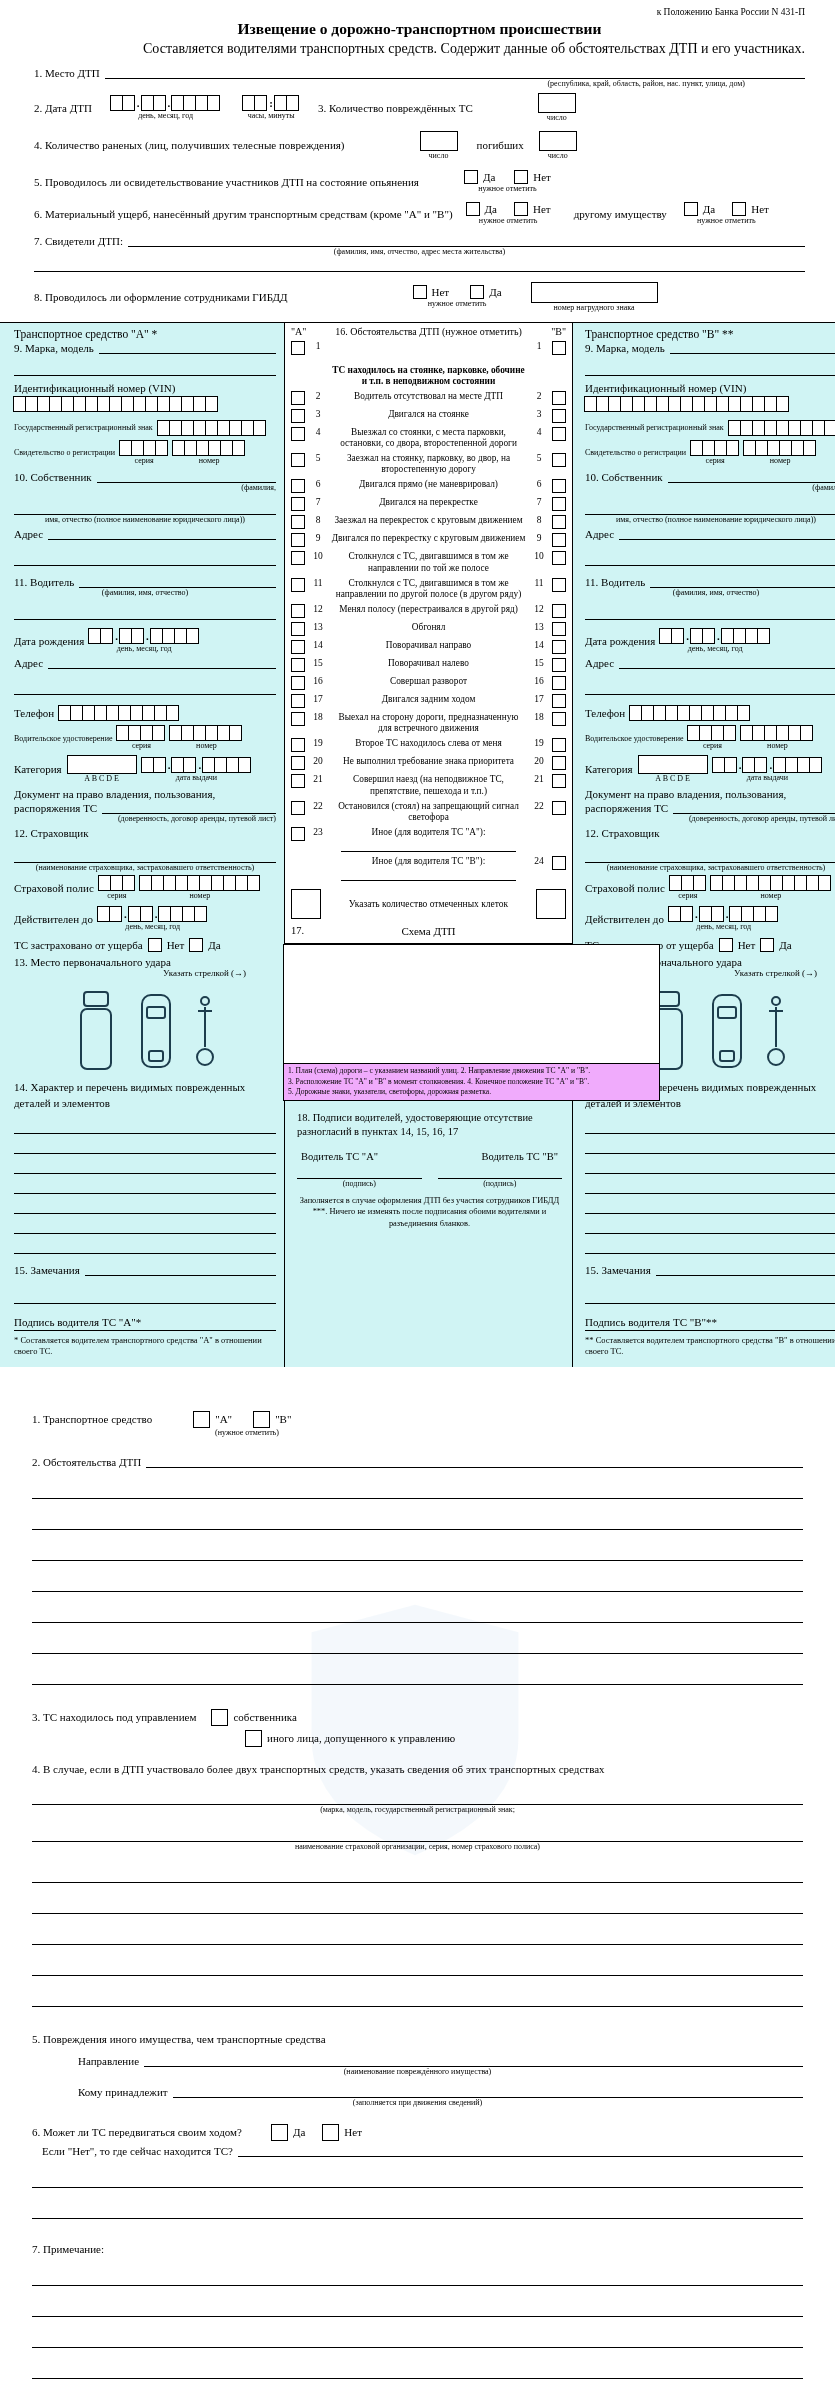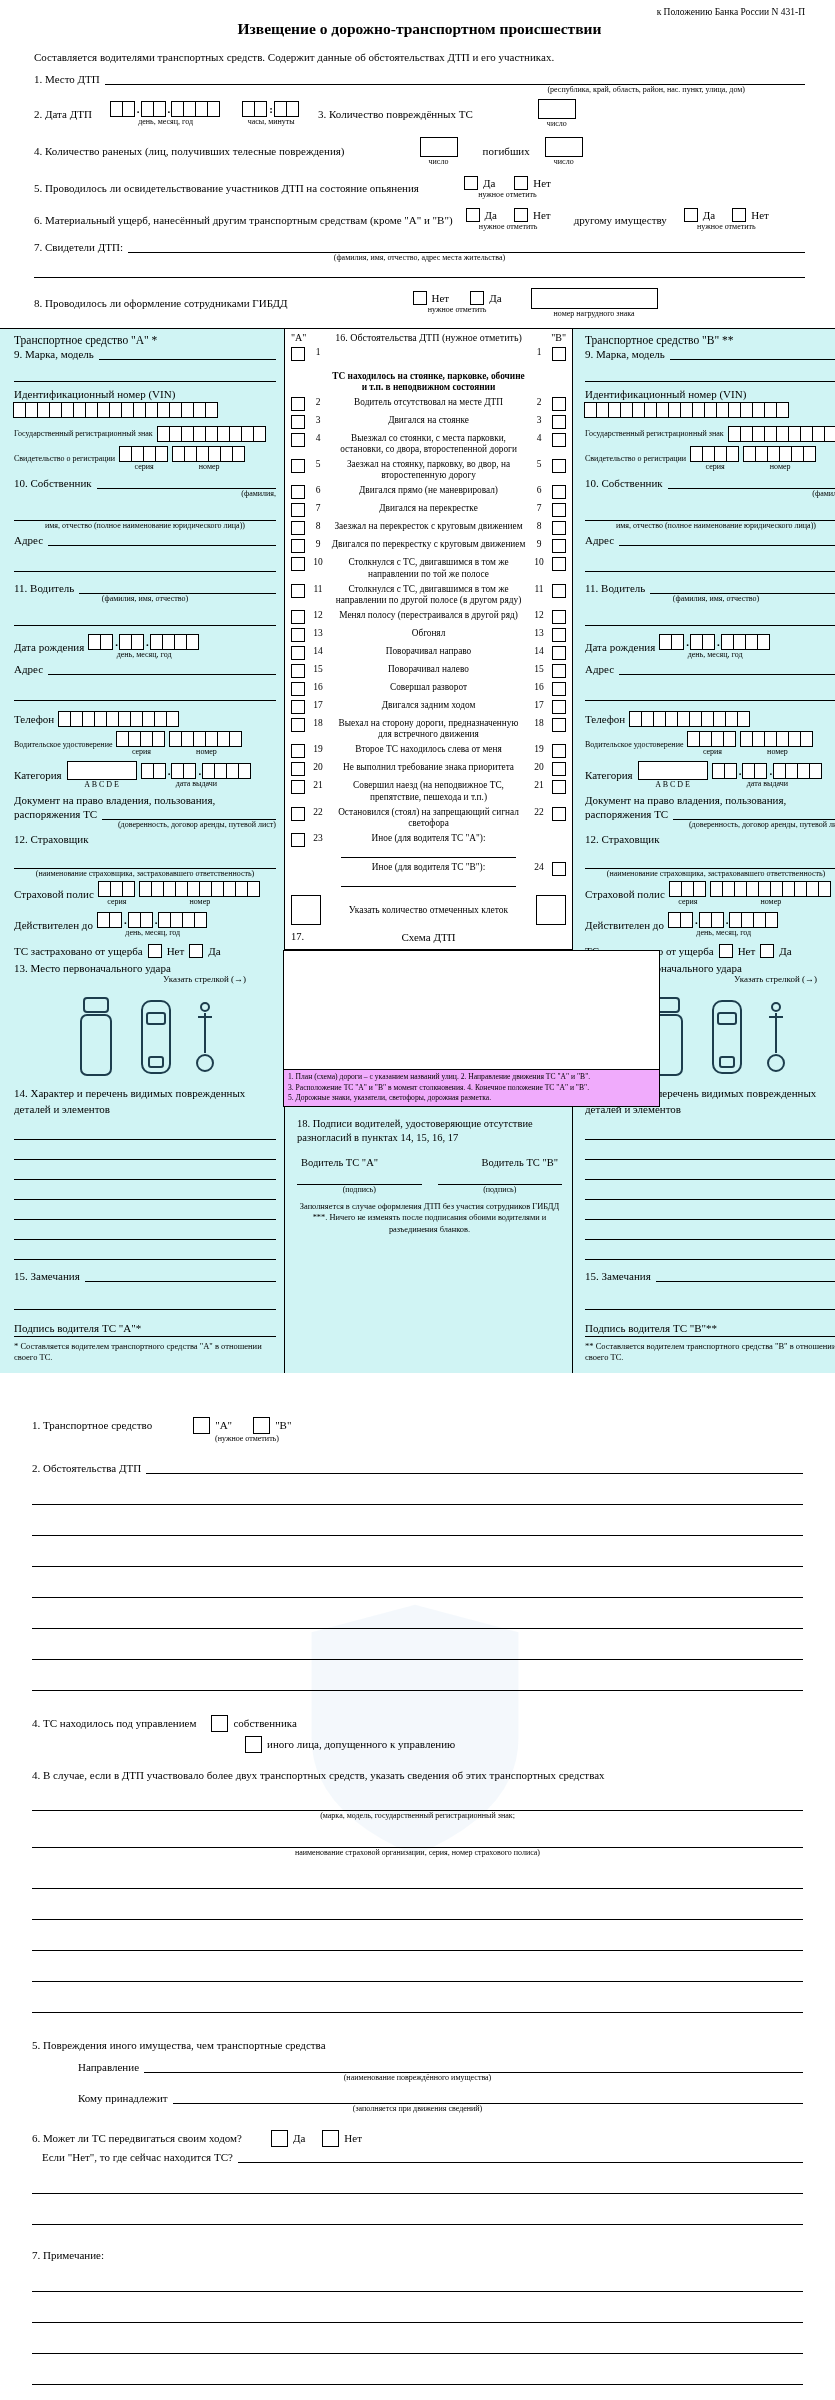--- a/index.html
+++ b/index.html
@@ -1,21 +1,21 @@
 <!DOCTYPE html>
 <html><head>
 <meta charset="utf-8">
 <style>
   html,body{margin:0;padding:0;background:#fff;}
   body{width:835px;font-family:"Liberation Serif","DejaVu Serif",serif;font-size:11px;color:#000;}
   .page{position:relative;width:835px;min-height:2400px;background:#fff;overflow:hidden;}
   .head{padding:6px 30px 0 34px;}
   .annex{text-align:right;font-size:9.5px;line-height:1.3;}
   .title{text-align:center;font-weight:bold;font-size:15.5px;margin-top:2px;}
-  .subtitle{font-size:11px;margin-top:13px;}
+  .subtitle{font-size:14px;margin-top:3px;text-align:right;}
   .row{display:flex;align-items:flex-end;gap:5px;}
   .rowm{display:flex;align-items:center;gap:5px;}
   .line{display:inline-block;border-bottom:1px solid #000;flex:1;height:13px;}
   .line.full{display:block;width:100%;}
   .hint{font-size:8px;color:#000;text-align:center;line-height:1.2;}
   .hint.r{text-align:right;}
   .hint.c{text-align:center;}
   .cb{display:inline-block;width:12px;height:12px;border:1px solid #000;background:#fff;flex:0 0 auto;}
   .cb.big{width:15px;height:15px;}
   .cells{display:inline-flex;align-items:center;}
@@ -128,21 +128,21 @@
           <span class="hint">число</span>
         </span>
     </div>
 
     <div class="rowm sp8">
       <span>4. Количество раненых (лиц, получивших телесные повреждения)</span>
       <span class="cgroup" style="margin-left:70px;">
           <span class="numbox"></span>
           <span class="hint">число</span>
         </span>
-      <span style="margin-left:20px;">погибших</span>
+      <span style="margin-left:14px;">погибших</span>
       <span class="cgroup" style="margin-left:10px;">
           <span class="numbox"></span>
           <span class="hint">число</span>
         </span>
     </div>
 
     <div class="rowm sp10">
       <span>5. Проводилось ли освидетельствование участников ДТП на состояние опьянения</span>
       <span class="cgroup" style="margin-left:40px;">
         <span class="rowm">
@@ -970,21 +970,21 @@
         <div class="wline"></div>
         <div class="wline"></div>
         <div class="wline"></div>
         <div class="wline"></div>
         <div class="wline"></div>
         <div class="wline"></div>
         <div class="wline"></div>
       </div>
 
     <div class="rowm" style="margin-top:24px;">
-      <span>4. ТС находилось под управлением</span>
+      <span>3. ТС находилось под управлением</span>
       <span class="cb big" style="margin-left:10px;"></span>
       <span>собственника</span>
     </div>
     <div class="rowm sp4" style="margin-left:213px;">
       <span class="cb big"></span>
       <span>иного лица, допущенного к управлению</span>
     </div>
 
     <div class="sp16">4. В случае, если в ДТП участвовало более двух транспортных средств, указать сведения об этих транспортных средствах</div>
     <div class="line full sp16"></div>

